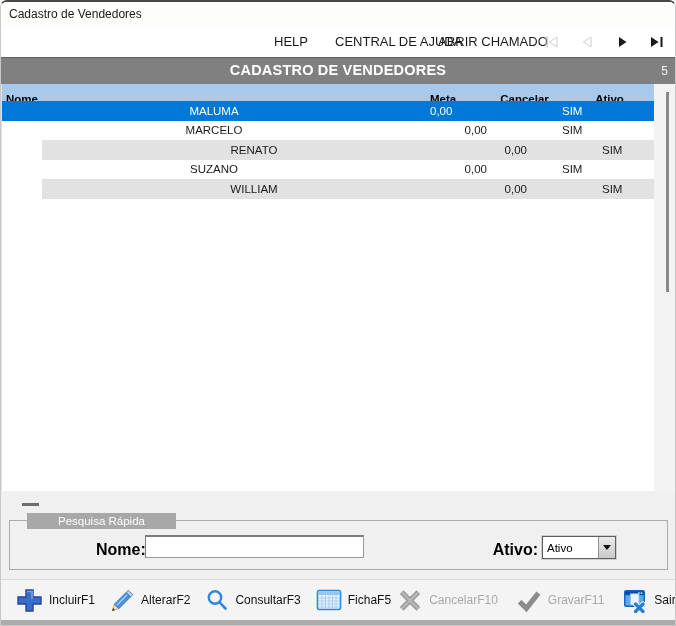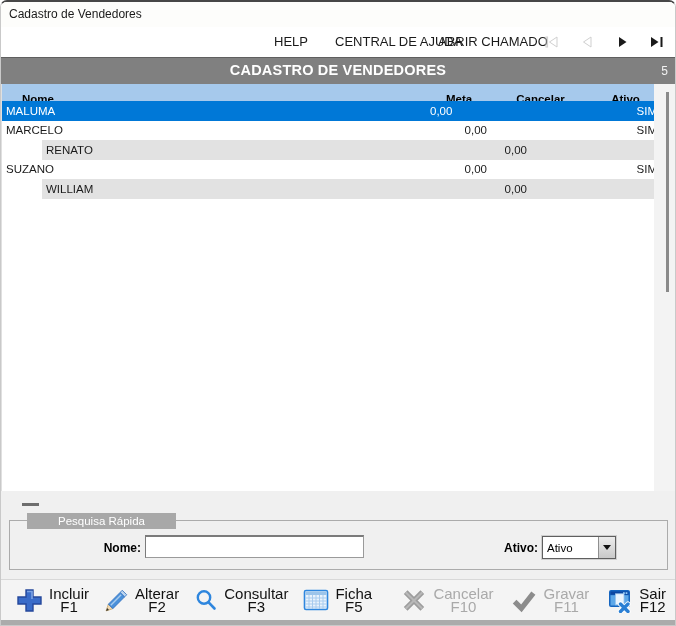--- a/index.html
+++ b/index.html
@@ -27,66 +27,66 @@
   .grid-header { position:absolute; top:55px; left:0; right:0; height:27px; background:#808080; border-top:1px solid #5f5f5f; }
   .grid-header .gtitle { position:absolute; left:0; right:0; top:4px; text-align:center; color:#fff; font-weight:bold; font-size:14.5px; letter-spacing:.2px; }
   .grid-header .gcount { position:absolute; right:7px; top:6px; color:#f2f2f2; font-size:12px; }
 
   .table-body { position:absolute; top:82px; left:0; width:655px; height:407px; background:#fff; border-left:1px solid #e0e0e0; }
   .scroll-strip { position:absolute; top:82px; right:0; width:21px; height:407px; background:#f3f3f3; }
   .scroll-thumb { position:absolute; left:12px; top:8px; width:3px; height:200px; background:#8a8a8a; }
 
   .col-header { position:absolute; top:0; left:0; width:655px; height:32px; background:#a6c9ec;
                 display:grid; grid-template-columns:420px 65px 75px 95px; align-items:center;
-                font-size:11.5px; font-weight:bold; color:#000; border-bottom:2px solid #00004f;padding-left:16px; }
+                font-size:11.5px; font-weight:bold; color:#000; border-bottom:2px solid #00004f; }
   .col-header .c-nome { padding-left:4px; }
   .col-header .c-meta { padding-left:8px; }
   .col-header .c-tel  { text-align:center; }
   .col-header .c-ativo{ text-align:center; }
 
   .rows { position:absolute; top:17px; left:0; width:655px; }
   .row { height:19.5px; display:grid; grid-template-columns:420px 65px 75px 95px; align-items:center; font-size:11.5px; color:#1a1a1a; }
-  .row .nome { padding-left:4px; }
+  .row .nome { padding-left:4px;text-align:center; }
   .row .meta { text-align:right; }
   .row .tel  { text-align:center; }
-  .row .ativo{ text-align:right; }
+  .row .ativo{ text-align:left; }
   .row.alt { background:#e2e2e2;margin-left:40px; }
   .row.sel { background:#0078d7; color:#fff; }
   .row.sel .meta { text-align:left; padding-left:8px; }
 
   
   .lower { position:absolute; top:489px; left:0; right:0; bottom:0; background:#f0f0f0; }
   .splitter-dash { position:absolute; top:501px; left:21px; width:17px; height:3px; background:#6e6e6e; }
 
   .groupbox { position:absolute; left:8px; top:518px; width:659px; height:50px; border:1px solid #ababab; }
   .group-label { position:absolute; left:26px; top:511px; height:16px; line-height:16px; padding:0 31px;
                  background:#a8a8a8; color:#fff; font-size:11.5px; }
 
-  .field-label { position:absolute; font-size:12px; font-weight:bold; color:#000; }
+  .field-label { position:absolute; font-size:16px; font-weight:bold; color:#000; }
   .lbl-nome  { left:95px;  top:539px; width:45px; text-align:right; }
   .lbl-ativo { left:487px; top:539px; width:50px; text-align:right; }
 
   .text-input { position:absolute; left:144px; top:533px; width:219px; height:23px; background:#fff;
                 border:1px solid #9a9a9a; border-top:2px solid #7b7b7b; border-left:1px solid #7b7b7b;
                 font-family:"Liberation Sans", sans-serif; font-size:12px; padding:0 4px; outline:none; }
 
   .combo { position:absolute; left:541px; top:534px; width:74px; height:23px; background:#fff;
            border:1px solid #5f5f5f; box-shadow:0 0 0 1px #cfcfcf; display:flex; align-items:center; }
   .combo-value { flex:1; font-size:11.5px; padding-left:4px; color:#000; }
   .combo-btn { width:17px; height:100%; background:linear-gradient(#ececec,#c9c9c9); border-left:1px solid #8f8f8f;
                display:flex; align-items:center; justify-content:center; }
   .caret-down { width:0; height:0; border-left:4px solid transparent; border-right:4px solid transparent; border-top:5px solid #111; }
 
   
   .toolbar { position:absolute; left:0; right:0; top:577px; height:41px; background:#f4f4f4; border-top:1px solid #d8d8d8;
              display:flex; align-items:center; }
   .tb-left { display:flex; align-items:center; padding-left:12px; gap:9px; }
   .tb-right { margin-left:auto; display:flex; align-items:center; gap:12px; padding-right:6px; }
   .tb-btn { display:flex; align-items:center; gap:6px; padding:2px 3px; cursor:default; }
-  .tb-text { display:flex; flex-direction:column; align-items:center; font-size:15px; line-height:13px; color:#111;text-align:center; }
+  .tb-text { display:flex; align-items:center; font-size:12px; line-height:13px; color:#111;text-align:center; }
   .tb-btn.disabled .tb-text { color:#a9a9a9; }
   .tb-btn svg { display:block; }
 
   .bottom-strip { position:absolute; left:0; right:0; top:618px; height:8px; background:#ababab; }
 </style>
 </head>
 <body>
 
 <div class="window">
 

